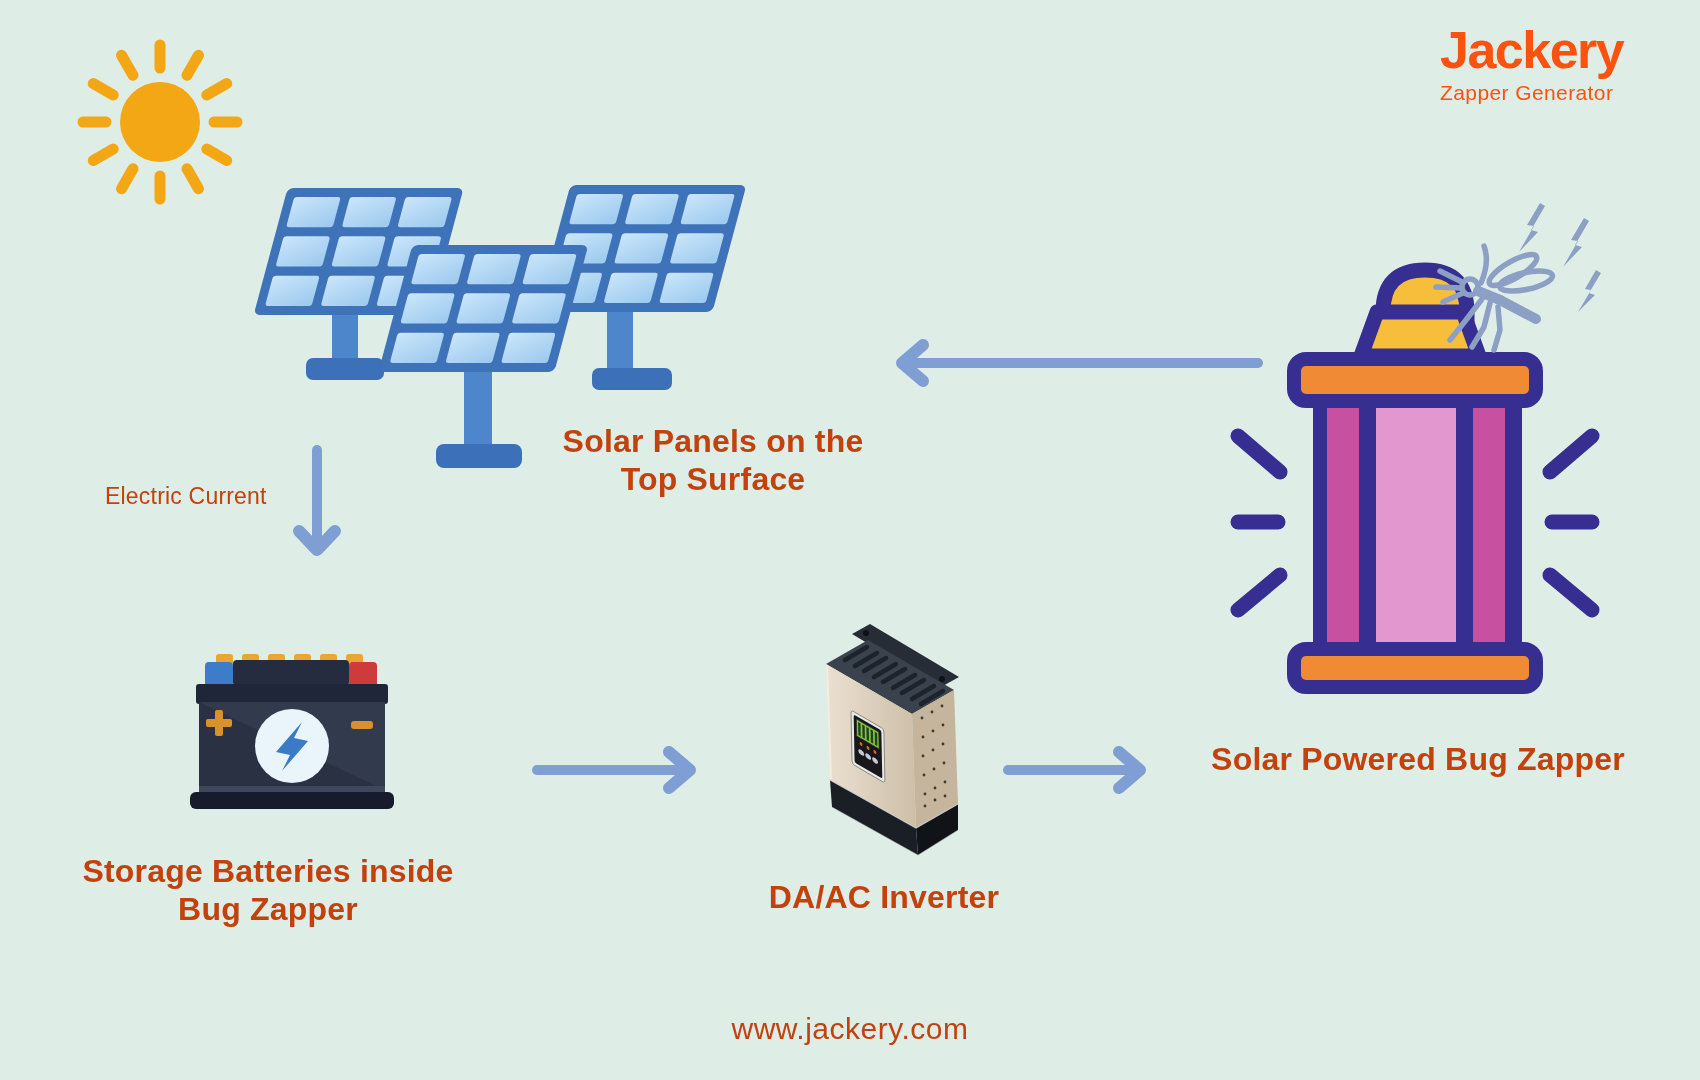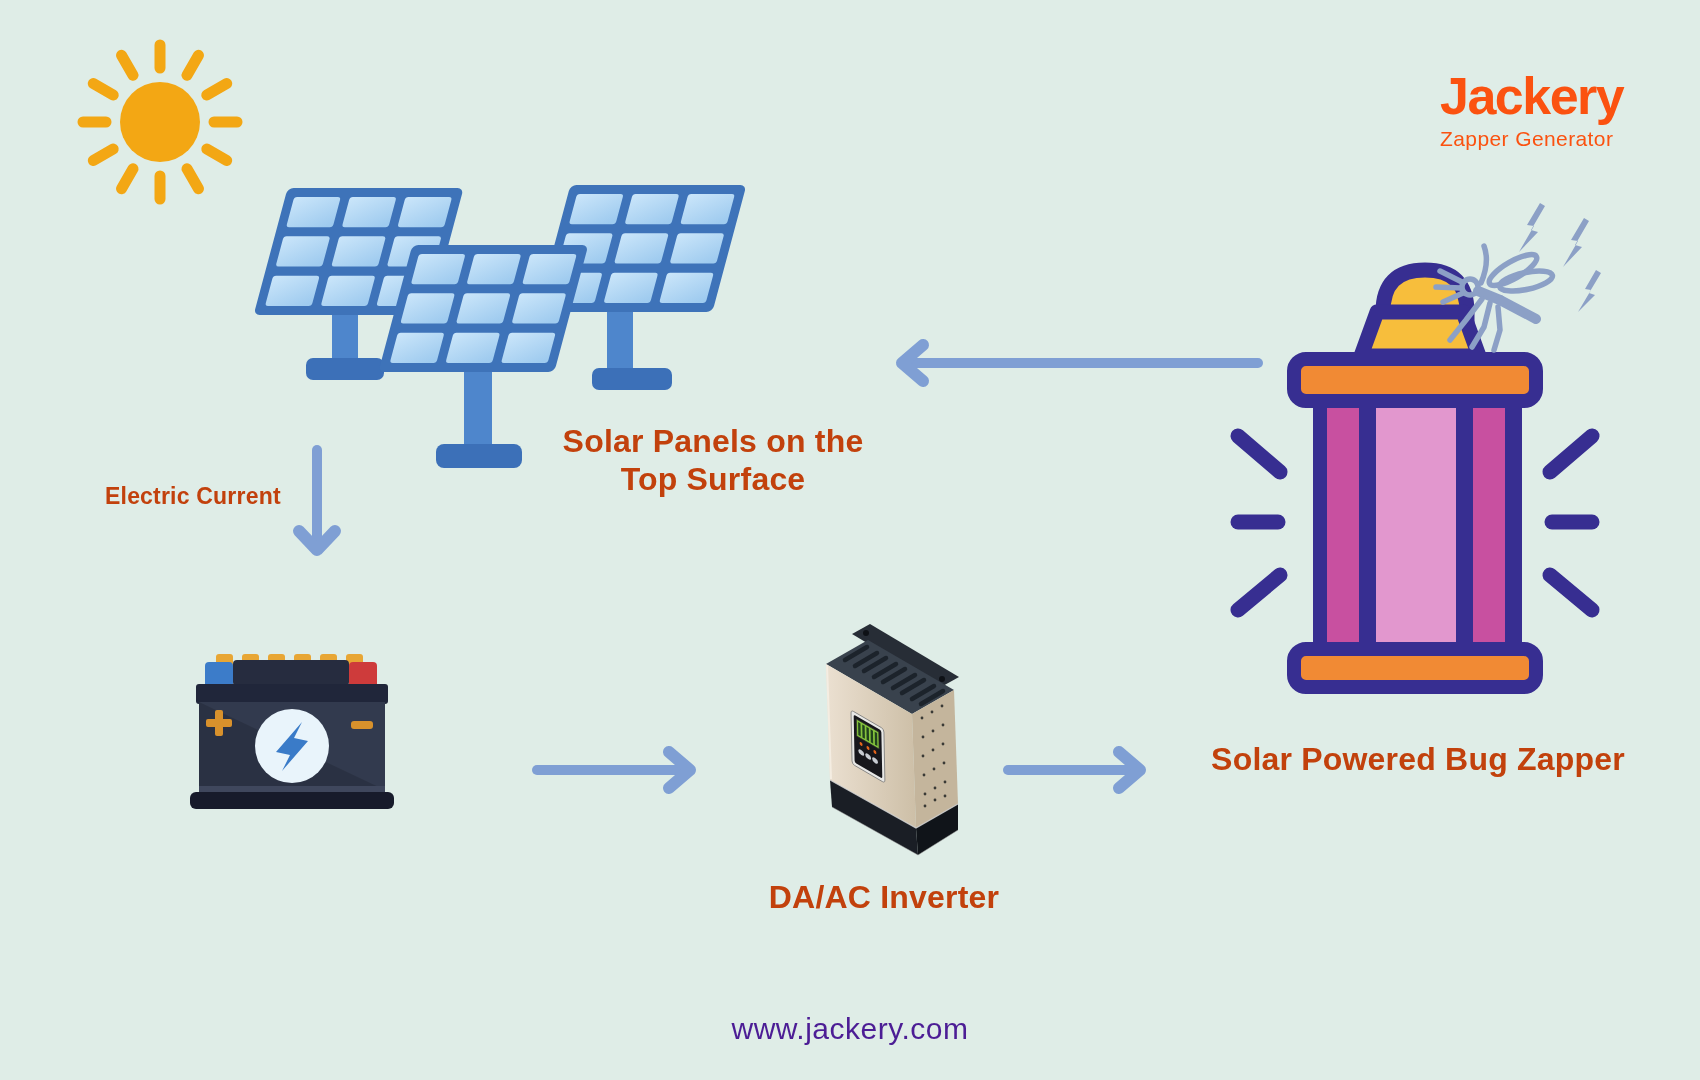--- a/index.html
+++ b/index.html
@@ -6,26 +6,26 @@
   .canvas {
     position:relative; width:1700px; height:1080px;
     background:#DFEDE7; overflow:hidden;
     font-family:"Liberation Sans", sans-serif; color:#1B1B1B;
   }
   .art { position:absolute; left:0; top:0; }
   .lbl {
     position:absolute; text-align:center; color:#c2410c;
     font-weight:700; font-size:32px; line-height:38px; letter-spacing:0.2px;
   }
-  .lbl.light { font-weight:700; font-size:23px; line-height:28px; text-align:left; }
+  .lbl.light { font-weight:400; font-size:23px; line-height:28px; text-align:left; }
   .website {
     position:absolute; left:0; top:1012px; width:1700px; text-align:center;
-    color:#4c1d95; font-size:30px; font-weight:400; letter-spacing:0.5px;
+    color:#c2410c; font-size:30px; font-weight:400; letter-spacing:0.5px;
   }
-  .logo { position:absolute; left:1440px; top:24px; color:#FB5210;margin-top:46px; }
+  .logo { position:absolute; left:1440px; top:24px; color:#FB5210; }
   .logo .brand   { font-size:52px; font-weight:700; letter-spacing:-1.5px; line-height:1; }
   .logo .tagline { font-size:21px; font-weight:400; margin-top:5px; letter-spacing:0.4px; }
 </style>
 </head>
 <body>
 
 <div class="canvas">
 
   <svg class="art" width="1700" height="1080" viewBox="0 0 1700 1080">
     <defs>
@@ -226,20 +226,24 @@
     <div class="tagline">Zapper Generator</div>
   </div>
 
   <div class="lbl" style="left:513px; top:422px; width:400px;">
     <div>Solar Panels on the</div>
     <div>Top Surface</div>
   </div>
 
   <div class="lbl light" style="left:105px; top:482px; width:260px;">Electric Current</div>
 
+  <div class="lbl" style="left:68px; top:852px; width:400px;">
+    <div>Storage Batteries inside</div>
+    <div>Bug Zapper</div>
+  </div>
 
   <div class="lbl" style="left:684px; top:878px; width:400px;">DA/AC Inverter</div>
 
   <div class="lbl" style="left:1168px; top:740px; width:500px;">Solar Powered Bug Zapper</div>
 
   <div class="website">www.jackery.com</div>
 
 </div>
 
 </body></html>

